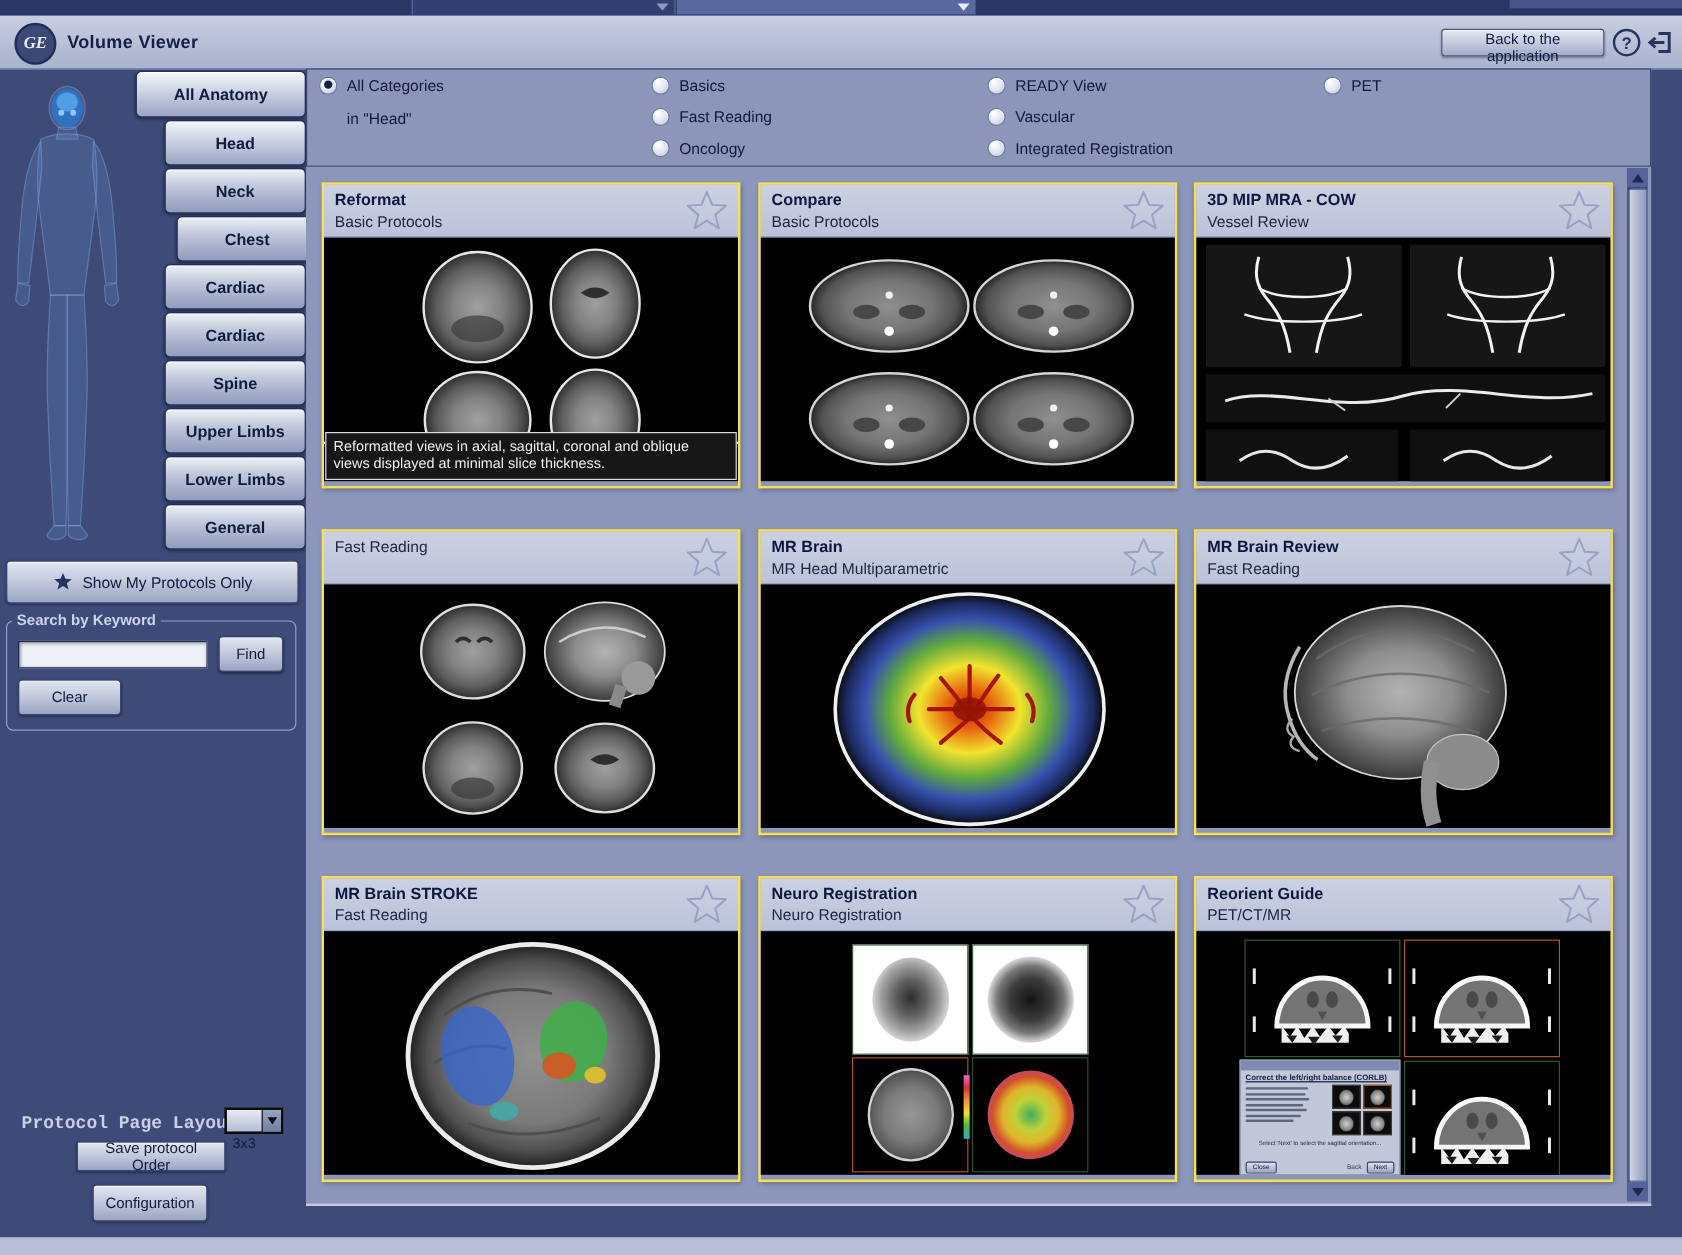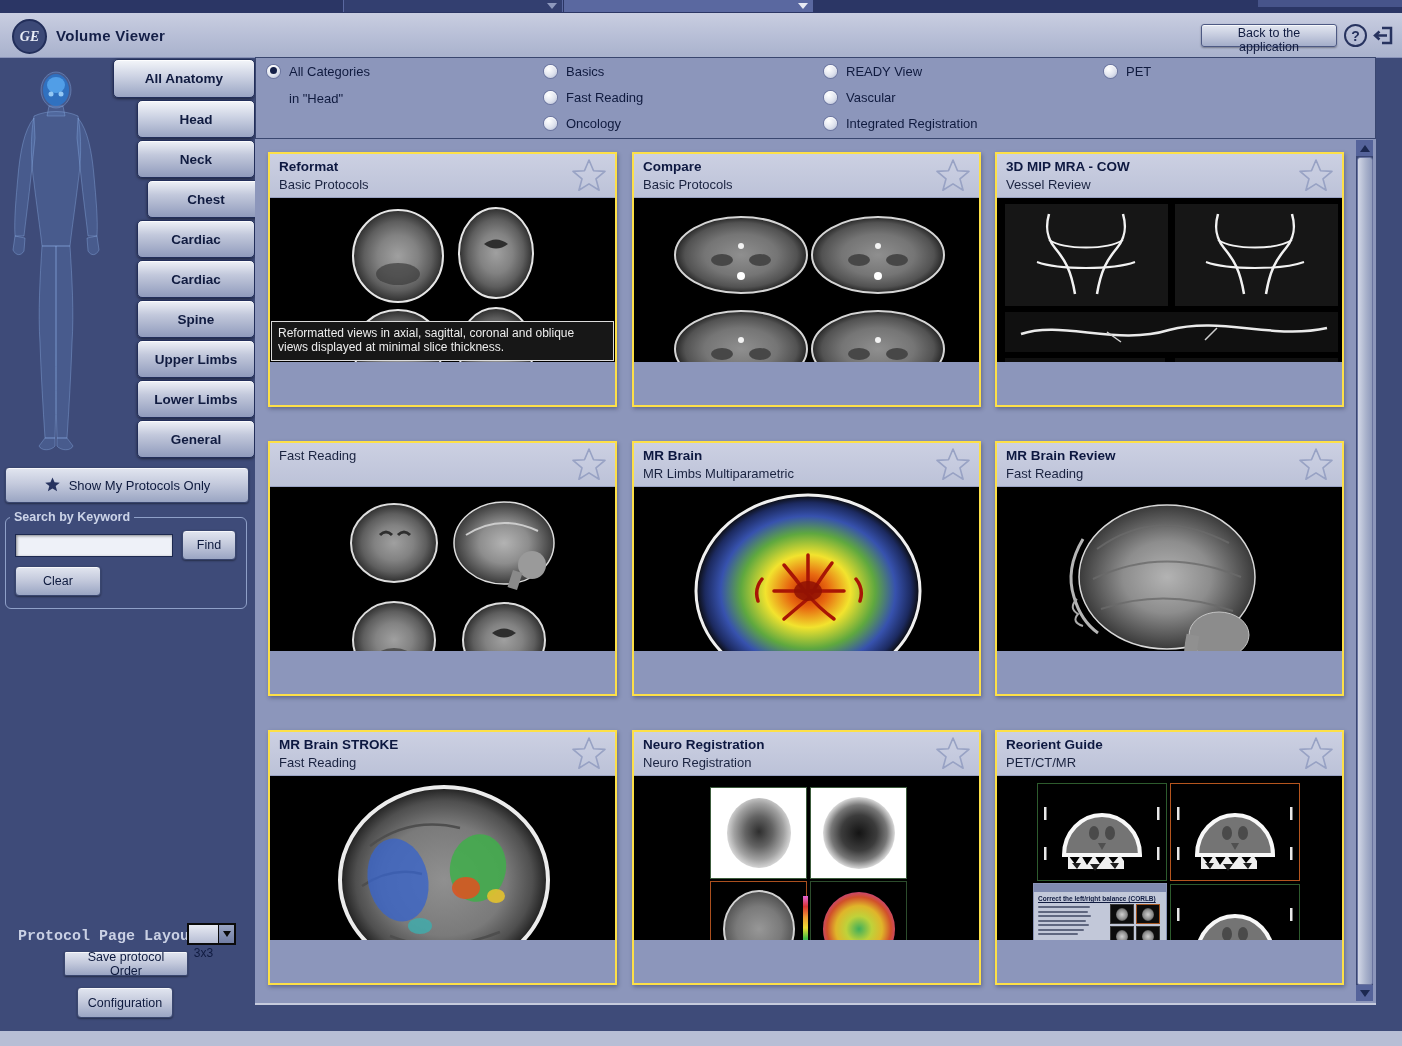--- a/index.html
+++ b/index.html
@@ -71,21 +71,21 @@
   
   .mainpanel{position:absolute;left:255px;top:139px;width:1121px;height:866px;background:#8c96bb;
     border-bottom:2px solid #c6cbdd;box-sizing:border-box;}
   .card{position:absolute;width:349px;height:255px;border:2px solid #fde047;box-sizing:border-box;
     box-shadow:1px 2px 4px rgba(20,25,55,.35);cursor:pointer;}
   .card-head{position:relative;height:44px;background:linear-gradient(180deg,#ccd0e2,#bcc2d8);
     border-bottom:1px solid #9aa3c4;box-sizing:border-box;padding:4px 9px;}
   .card-title{font-size:13.5px;font-weight:bold;color:#0d1840;line-height:18px;}
   .card-sub{font-size:13px;color:#1a2340;line-height:17px;}
   .card-star{position:absolute;right:7px;top:5px;width:38px;height:35px;}
-  .card-img{position:relative;height:164px;background:#000;overflow:hidden;}
+  .card-img{position:relative;height:203px;background:#000;overflow:hidden;}
   .tooltip{position:absolute;left:1px;right:1px;bottom:1px;height:30px;background:#171717;
     border:1px solid #dcdcdc;color:#ededed;font-size:12px;line-height:14px;padding:4px 6px;}
 
   
   .npanel{position:absolute;display:flex;align-items:center;justify-content:center;box-sizing:border-box;}
   .blob{border-radius:50%;}
   .cscale{position:absolute;left:169px;top:120px;width:5px;height:53px;
     background:linear-gradient(180deg,#e466d8,#d83333,#ee9933,#eedd33,#44bb44,#33aacc);}
 
   
@@ -402,21 +402,21 @@
           <ellipse cx="124" cy="170" rx="18" ry="9" fill="#3a3a3a" opacity=".7"></ellipse>
           <ellipse cx="234" cy="153" rx="41" ry="37" fill="url(#gBrain)" stroke="#dddddd" stroke-width="2"></ellipse>
           <path d="M222,146 q12,-9 24,0 q-12,9 -24,0 z" fill="#2e2e2e"></path>
         </svg>
       </div>
     </div>
 
     <div class="card" style="left:377px;top:302px">
       <div class="card-head">
         <div class="card-title">MR Brain</div>
-        <div class="card-sub">MR Limbs Multiparametric</div>
+        <div class="card-sub">MR Head Multiparametric</div>
         <svg class="card-star" viewBox="0 0 36 34">
             <use href="#starg"></use>
           </svg>
       </div>
       <div class="card-img">
         <svg width="349" height="209" viewBox="0 0 349 209">
           <ellipse cx="174" cy="104" rx="112" ry="96" fill="url(#gRainbow)" stroke="#f0f0f0" stroke-width="3"></ellipse>
           <g stroke="#a81505" stroke-width="3.5" fill="none" stroke-linecap="round">
             <path d="M150,78 q12,14 22,28 M198,76 q-12,16 -20,30 M150,132 q14,-12 26,-22 M200,132 q-16,-12 -26,-24"></path>
             <path d="M174,68 v36 M140,104 h70"></path>

